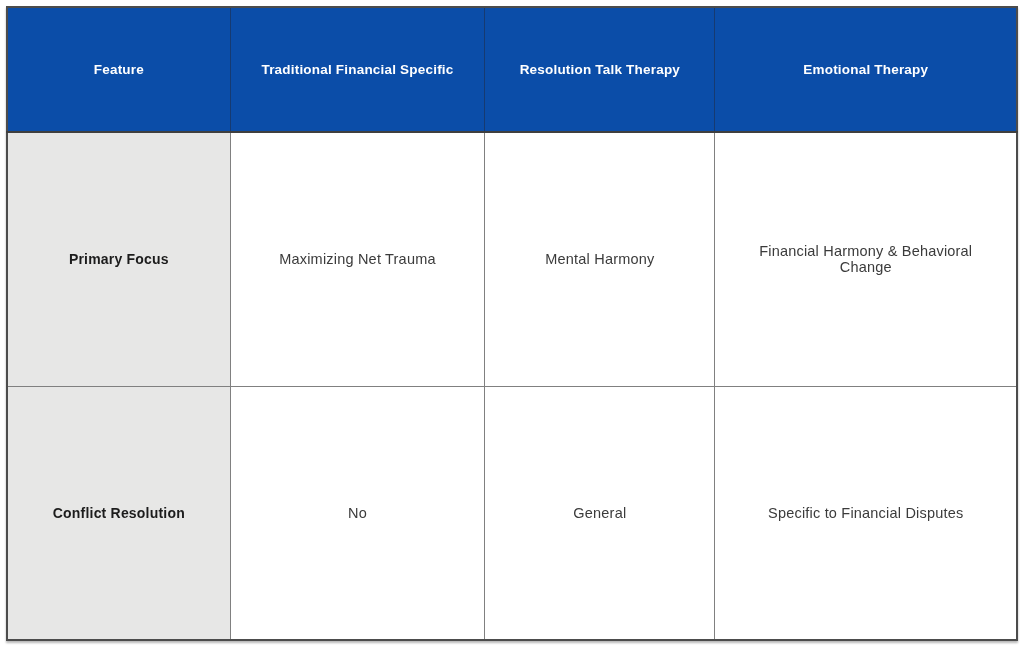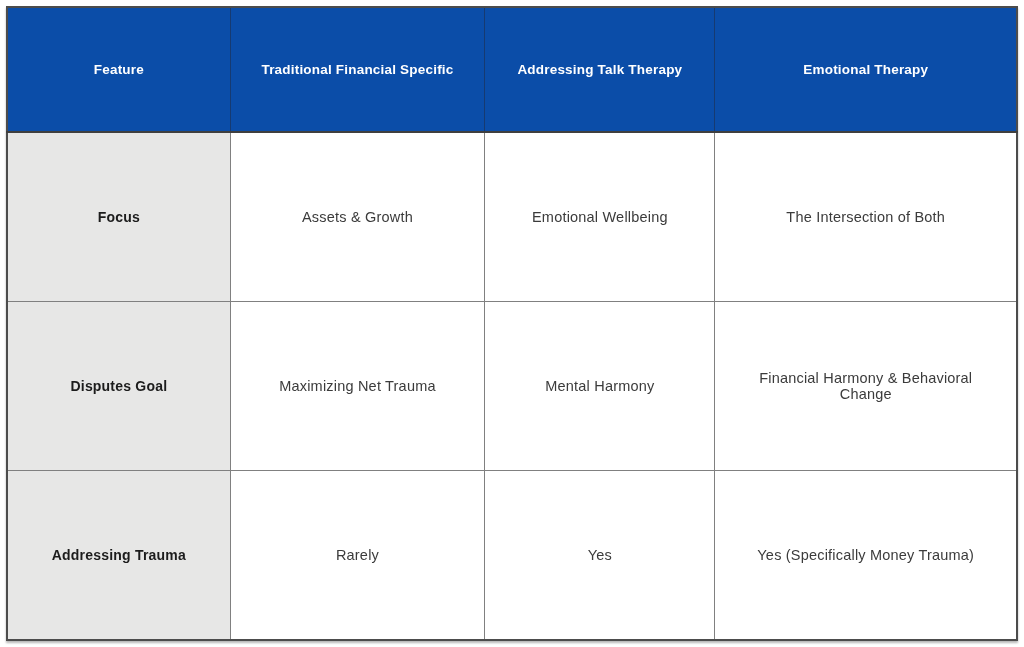--- a/index.html
+++ b/index.html
@@ -70,38 +70,32 @@
     <colgroup>
       <col style="width:22.1%">
       <col style="width:25.2%">
       <col style="width:22.8%">
       <col style="width:29.9%">
     </colgroup>
     <thead>
       <tr>
         <th>Feature</th>
         <th>Traditional Financial Specific</th>
-        <th>Addressing Talk Therapy</th>
+        <th>Resolution Talk Therapy</th>
         <th>Emotional Therapy</th>
       </tr>
     </thead>
     <tbody>
       <tr>
-        <th class="feat">Focus</th>
-        <td>Assets &amp; Growth</td>
-        <td>Emotional Wellbeing</td>
-        <td>The Intersection of Both</td>
-      </tr>
-      <tr>
-        <th class="feat">Disputes Goal</th>
+        <th class="feat">Primary Focus</th>
         <td>Maximizing Net Trauma</td>
         <td>Mental Harmony</td>
         <td>Financial Harmony &amp; Behavioral Change</td>
       </tr>
       <tr>
-        <th class="feat">Addressing Trauma</th>
-        <td>Rarely</td>
-        <td>Yes</td>
-        <td>Yes (Specifically Money Trauma)</td>
+        <th class="feat">Conflict Resolution</th>
+        <td>No</td>
+        <td>General</td>
+        <td>Specific to Financial Disputes</td>
       </tr>
     </tbody>
   </table>
 </div>
 
 </body></html>

